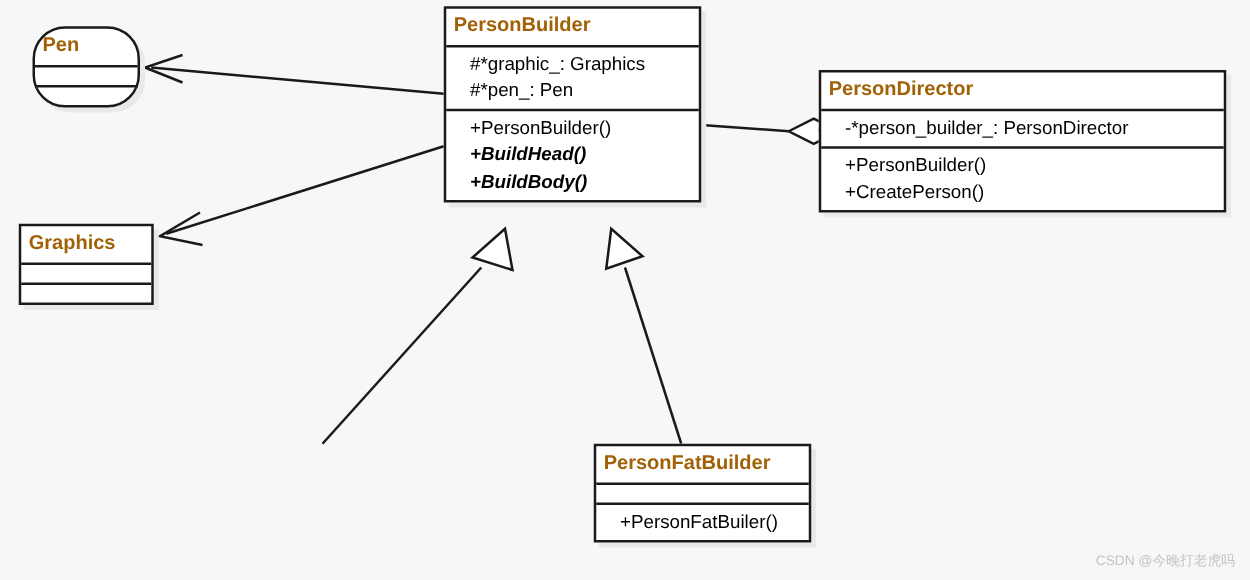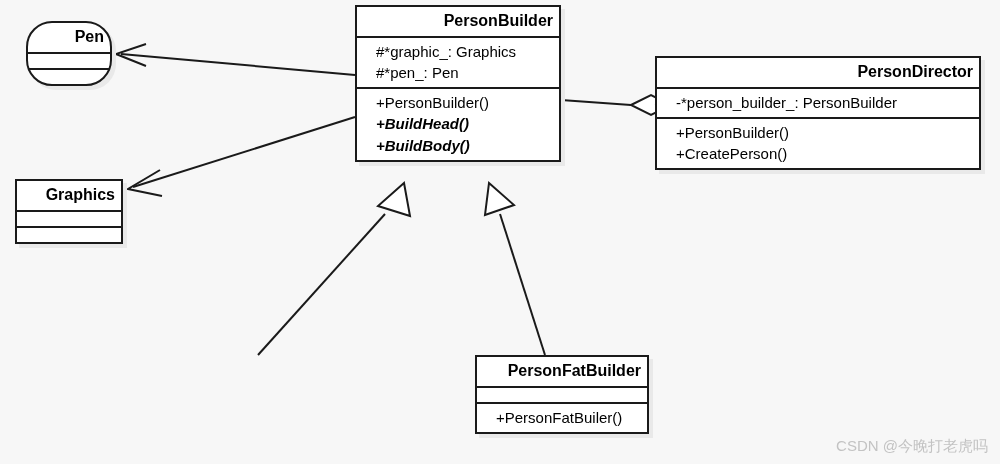--- a/index.html
+++ b/index.html
@@ -31,22 +31,22 @@
     position: absolute;
     background: #ffffff;
     border: 2px solid #1a1a1a;
     box-sizing: border-box;
     box-shadow: 4px 4px 0 0 #e9e9e9;
     z-index: 5;
   }
   .cls-name {
     font-weight: bold;
     font-size: 16px;
-    color: #000000;
-    text-align: right;
+    color: #a16207;
+    text-align: left;
     padding: 5px 6px 6px 6px;
     line-height: 1.1;
     white-space: nowrap;
   }
   .compartment {
     border-top: 2px solid #1a1a1a;
     padding: 3px 5px 4px 19px;
   }
   .compartment.empty {
     height: 14px;
@@ -59,21 +59,21 @@
     white-space: nowrap;
   }
   .member.abstract {
     font-style: italic;
     font-weight: bold;
   }
   .watermark {
     position: absolute;
     right: 12px;
     bottom: 8px;
-    font-size: 15px;
+    font-size: 11px;
     color: #c3c3c3;
     white-space: nowrap;
     z-index: 8;
   }
   
   #cls-pen       { left: 26px;  top: 21px;  width: 86px; border-radius: 26px;  }
   #cls-graphics  { left: 15px;  top: 179px; width: 108px; }
   #cls-builder   { left: 355px; top: 5px;   width: 206px; }
   #cls-director  { left: 655px; top: 56px;  width: 326px; }
   #cls-thin      { left: 172px; top: 355px; width: 216px; }
@@ -134,21 +134,21 @@
     <div class="compartment">
       <div class="member">+PersonBuilder()</div>
       <div class="member abstract">+BuildHead()</div>
       <div class="member abstract">+BuildBody()</div>
     </div>
   </div>
 
   <div class="uml-class" id="cls-director">
     <div class="cls-name">PersonDirector</div>
     <div class="compartment">
-      <div class="member">-*person_builder_: PersonBuilder</div>
+      <div class="member">-*person_builder_: PersonDirector</div>
     </div>
     <div class="compartment">
       <div class="member">+PersonBuilder()</div>
       <div class="member">+CreatePerson()</div>
     </div>
   </div>
 
 
   <div class="uml-class" id="cls-fat">
     <div class="cls-name">PersonFatBuilder</div>

